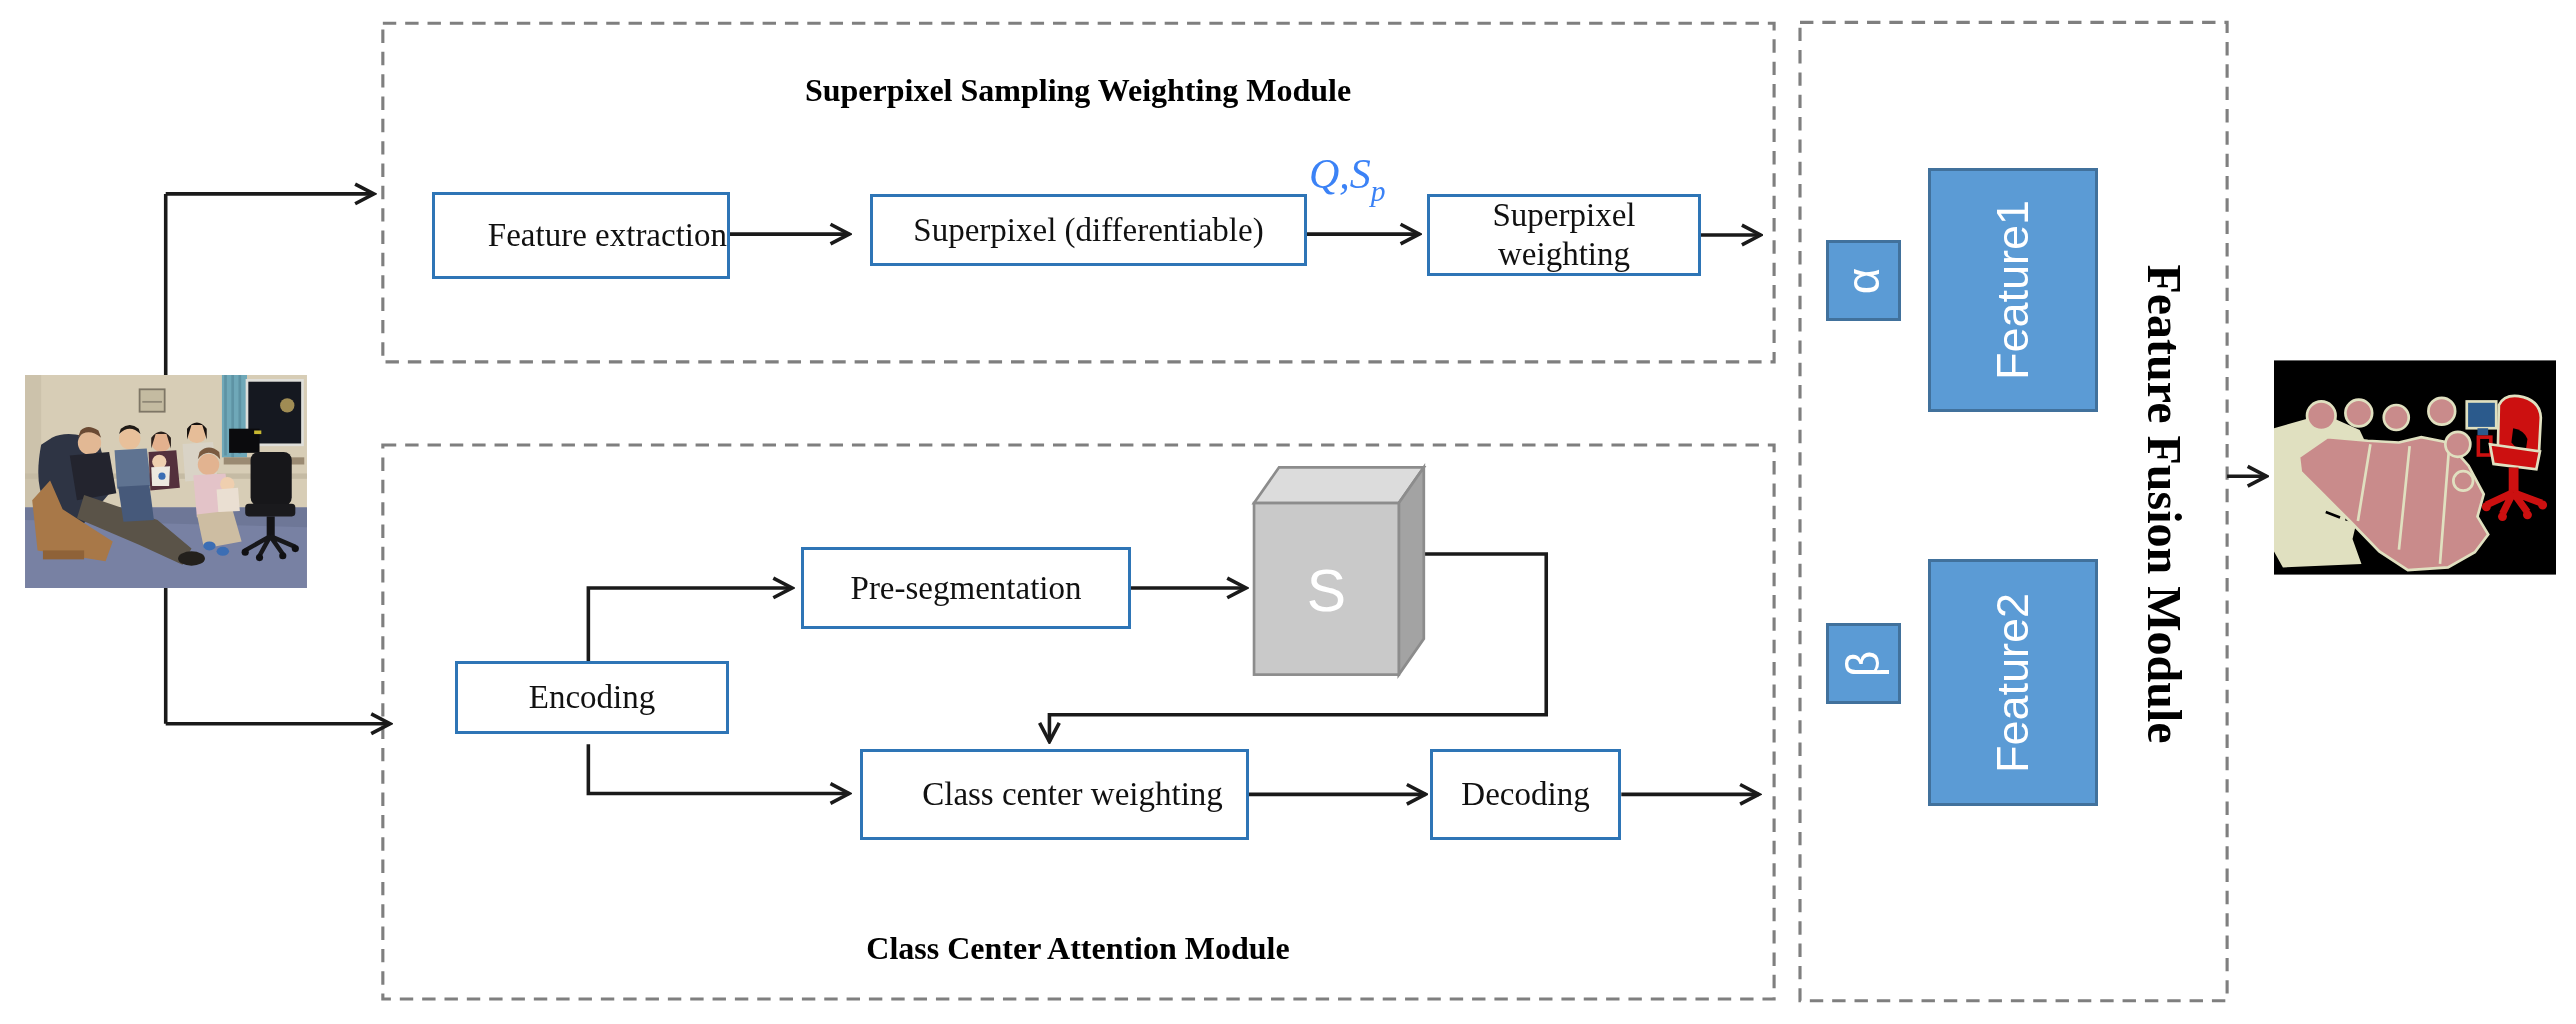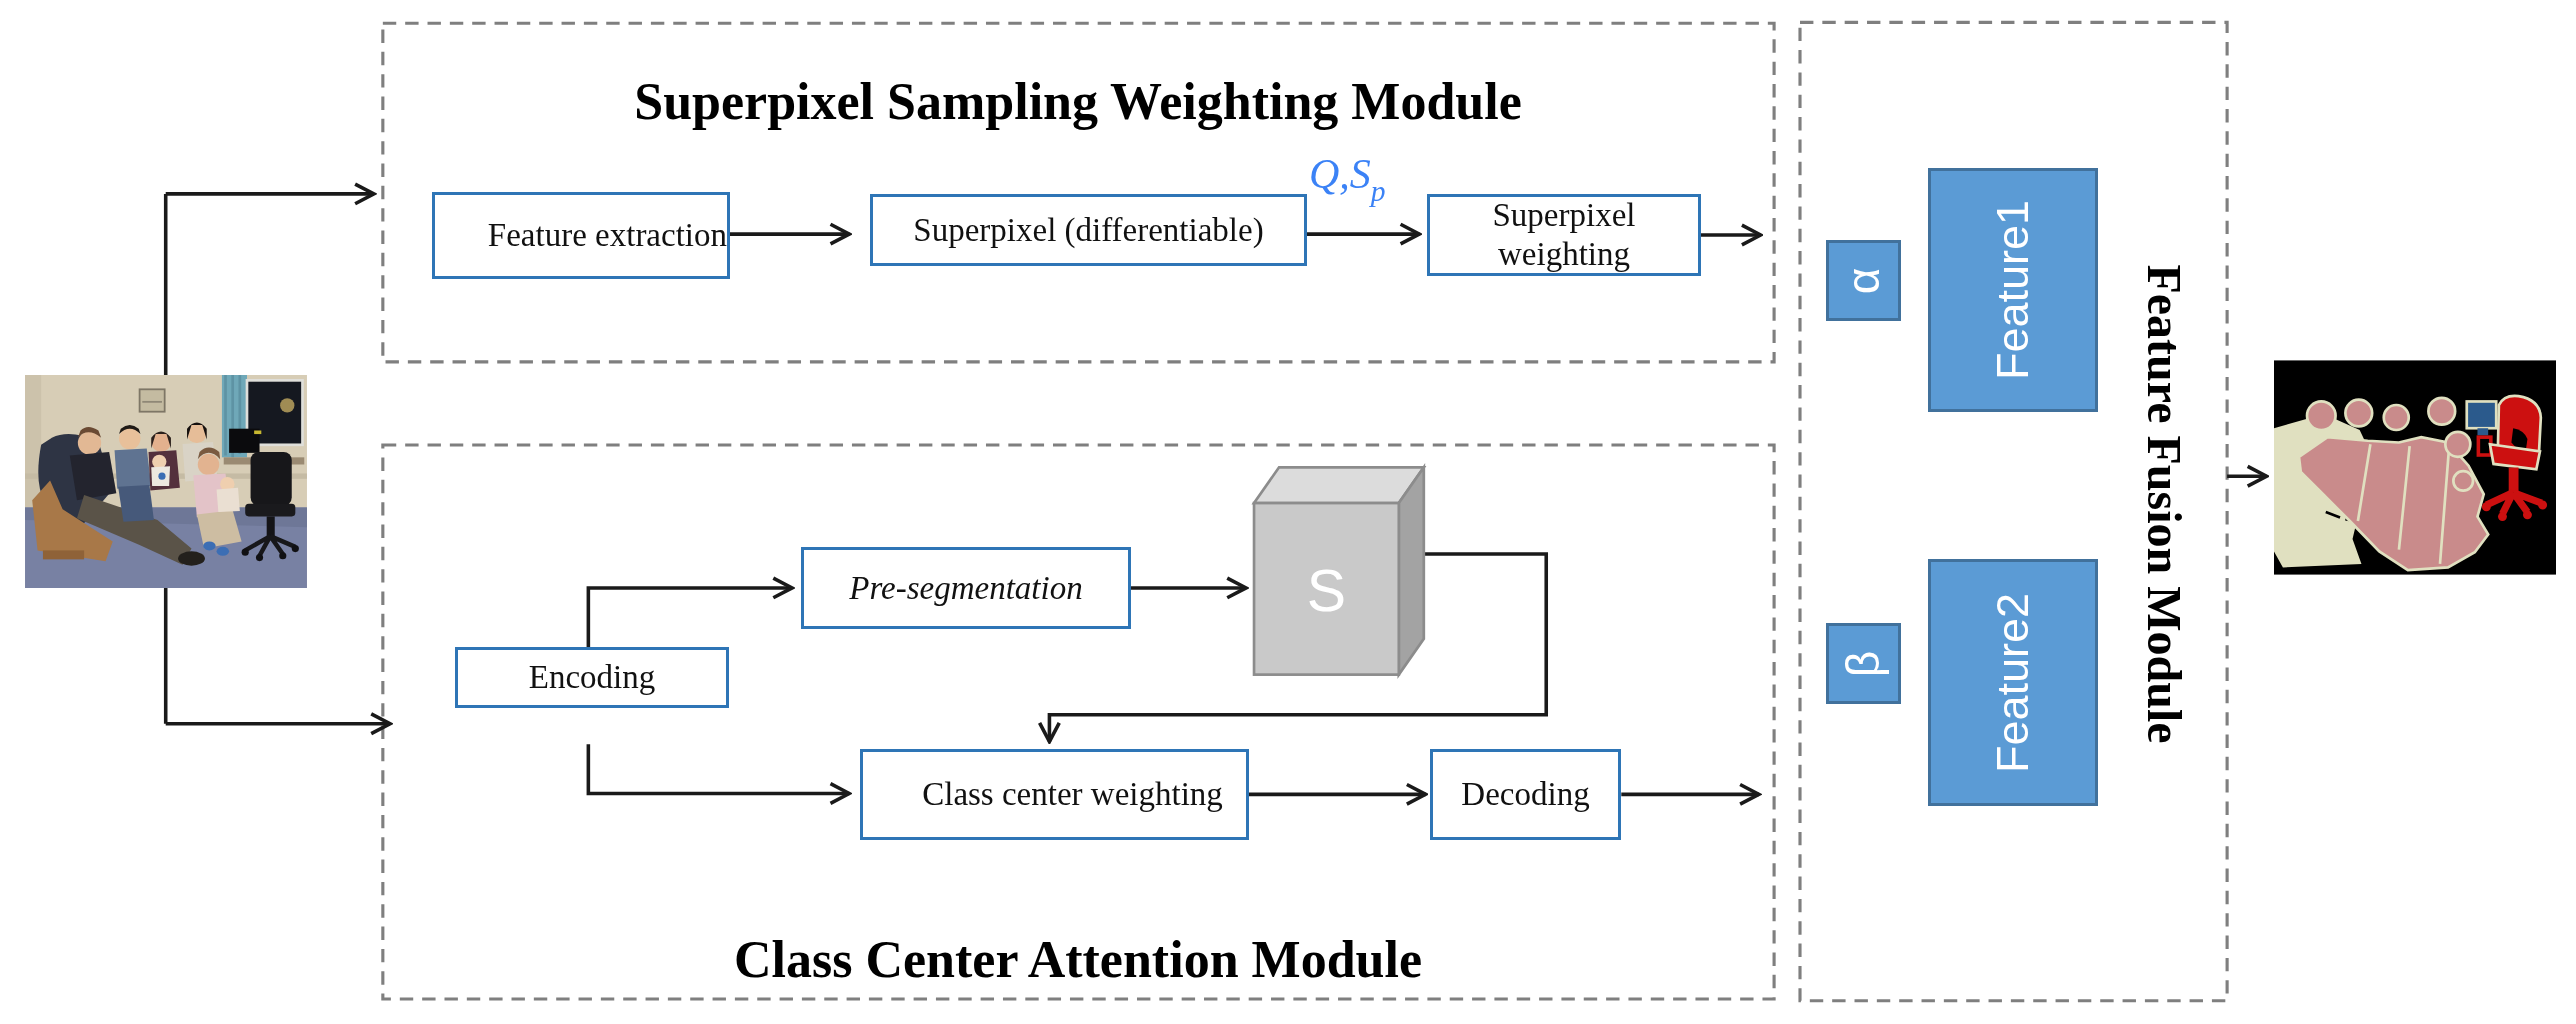--- a/index.html
+++ b/index.html
@@ -12,21 +12,21 @@
   .box-white{position:absolute;box-sizing:border-box;background:#ffffff;border:3.6px solid #2E75B6;
              display:flex;align-items:center;justify-content:center;text-align:center;
              font-family:"Liberation Serif",serif;font-size:33px;color:#111;line-height:1.18;}
 
   
   .box-blue{position:absolute;box-sizing:border-box;background:#5B9BD5;border:3.6px solid #41719C;
             display:flex;align-items:center;justify-content:center;color:#ffffff;
             font-family:"Liberation Sans",sans-serif;}
   .rot-ccw{transform:rotate(-90deg);white-space:nowrap;}
 
-  .module-title{position:absolute;font-weight:bold;font-size:52px;color:#000;
+  .module-title{position:absolute;font-weight:bold;font-size:32px;color:#000;
                 white-space:nowrap;transform:translateX(-50%);
                 font-family:"Liberation Serif",serif;}
   .vertical-title{position:absolute;font-weight:bold;font-size:48px;color:#000;white-space:nowrap;
                   transform:translate(-50%,-50%) rotate(90deg);
                   font-family:"Liberation Serif",serif;}
 
   .signal-label{position:absolute;font-style:italic;font-size:42px;color:#3b82f6;white-space:nowrap;
                 font-family:"Liberation Serif",serif;}
   .signal-label .sub{font-size:29.5px;vertical-align:-12.5px;}
 </style>
@@ -81,24 +81,24 @@
   <div class="box-white" style="left:860px;top:194px;width:437px;height:72px;margin-left:10px;">
     <span>Superpixel (differentiable)</span>
   </div>
   <div class="box-white" style="left:1427px;top:194px;width:274px;height:82px;padding:0 12px;">
     <span>Superpixel weighting</span>
   </div>
   <div class="signal-label" style="left:1309px;top:150px;">
     <span>Q,S</span><span class="sub">p</span>
   </div>
 
-  <div class="box-white" style="left:455px;top:647px;width:274px;height:61px;">
+  <div class="box-white" style="left:455px;top:661px;width:274px;height:73px;">
     <span>Encoding</span>
   </div>
-  <div class="box-white" style="left:801px;top:547px;width:330px;height:82px;font-style:italic;">
+  <div class="box-white" style="left:801px;top:547px;width:330px;height:82px;">
     <span>Pre-segmentation</span>
   </div>
   <div class="box-white" style="left:860px;top:749px;width:389px;height:91px;padding-left:36px;">
     <span>Class center weighting</span>
   </div>
   <div class="box-white" style="left:1430px;top:749px;width:191px;height:91px;text-align:right;">
     <span>Decoding</span>
   </div>
 
   <div class="box-blue" style="left:1826px;top:240px;width:75px;height:81px;font-size:46px;">

